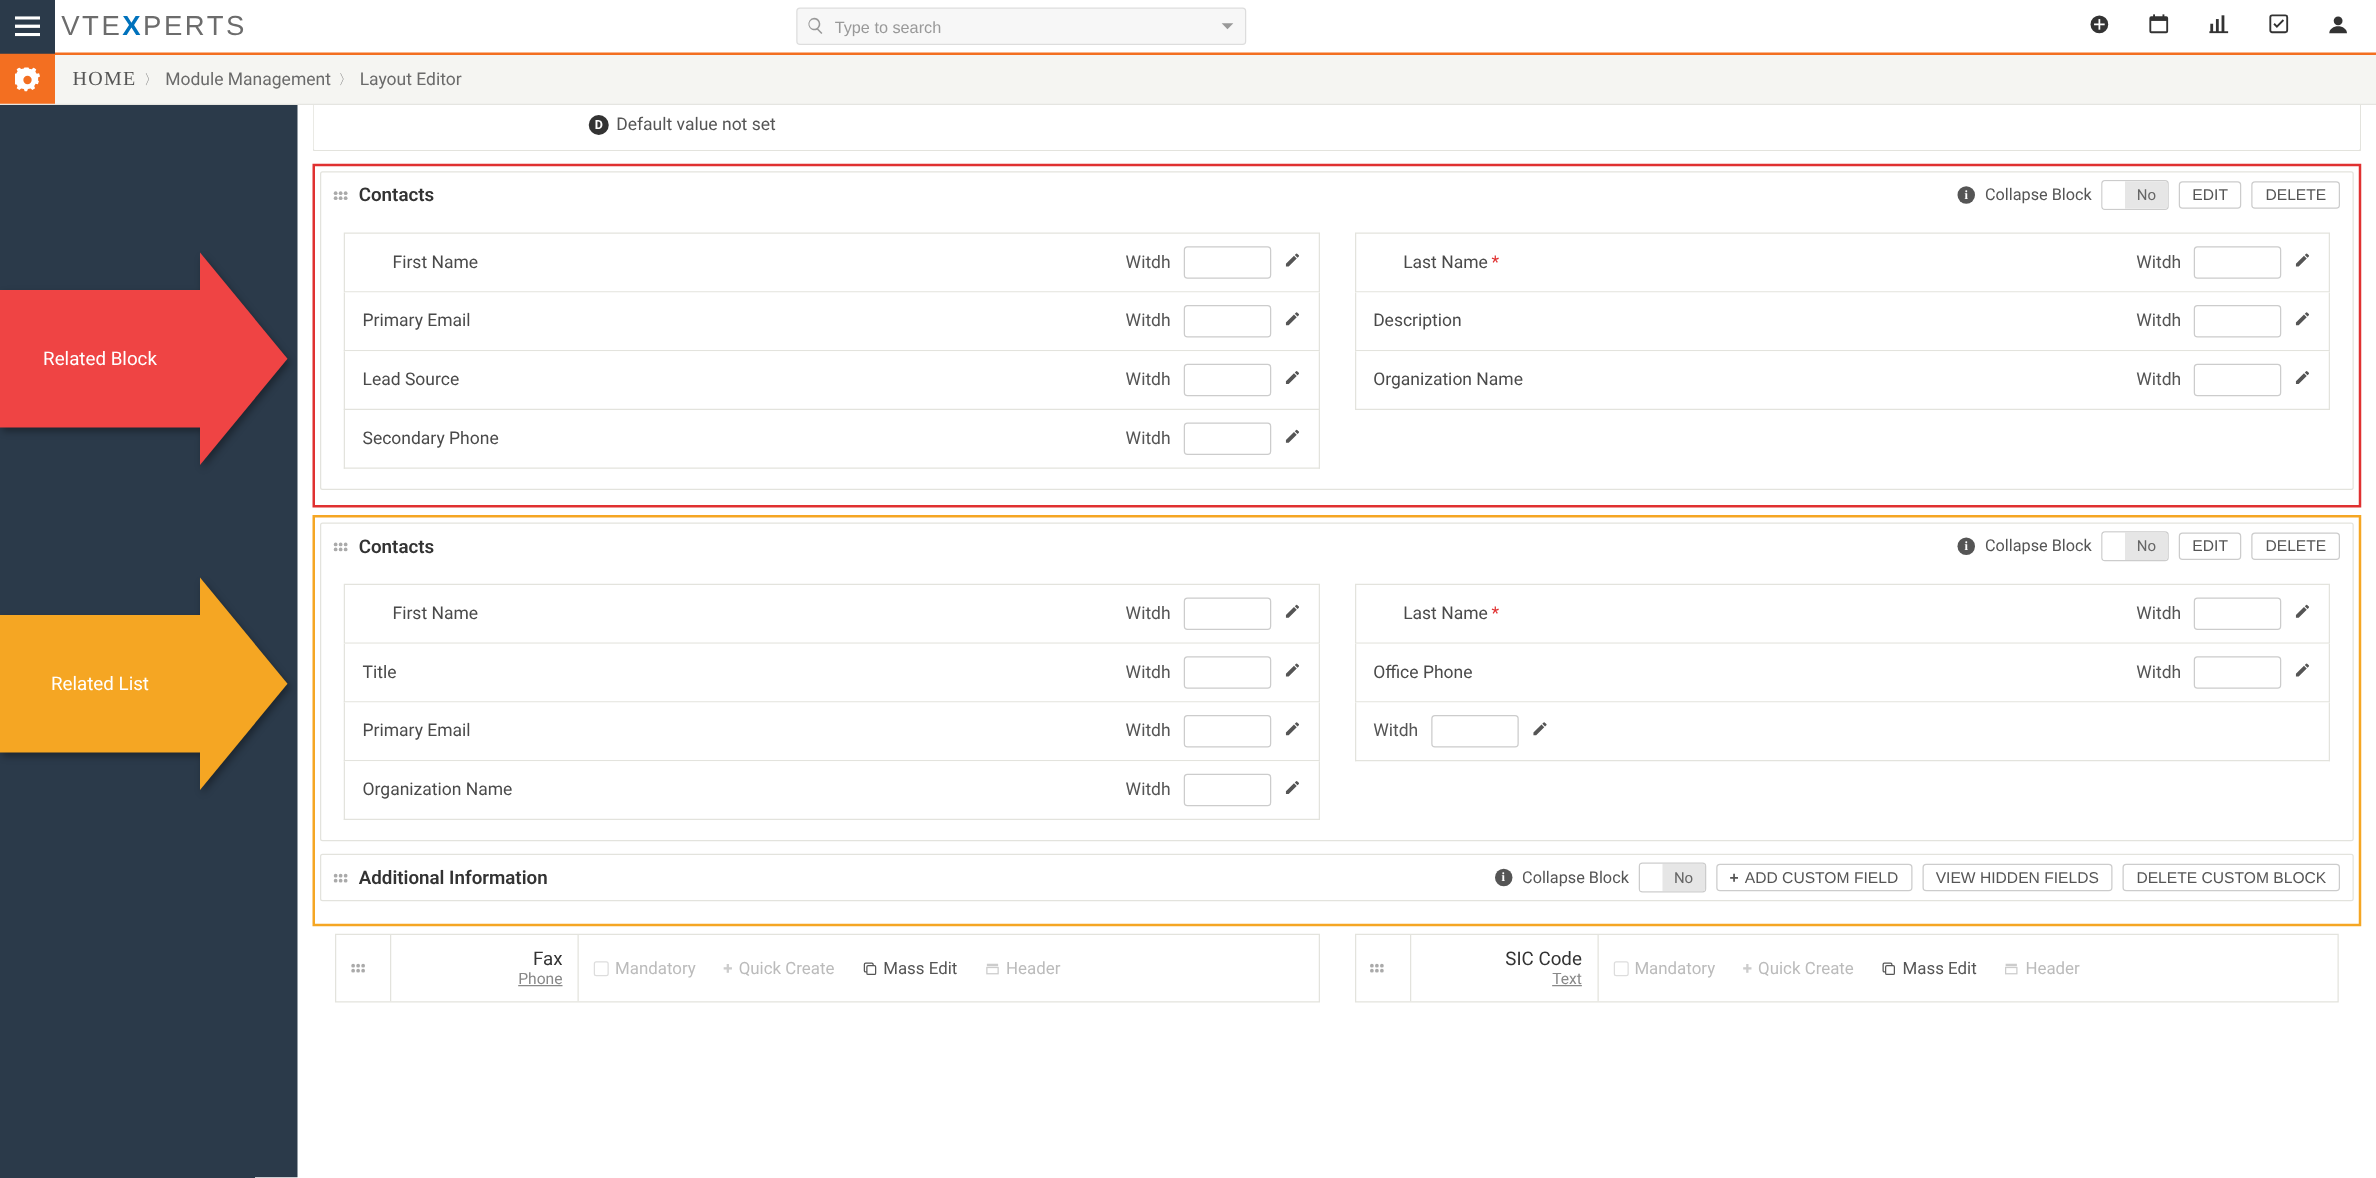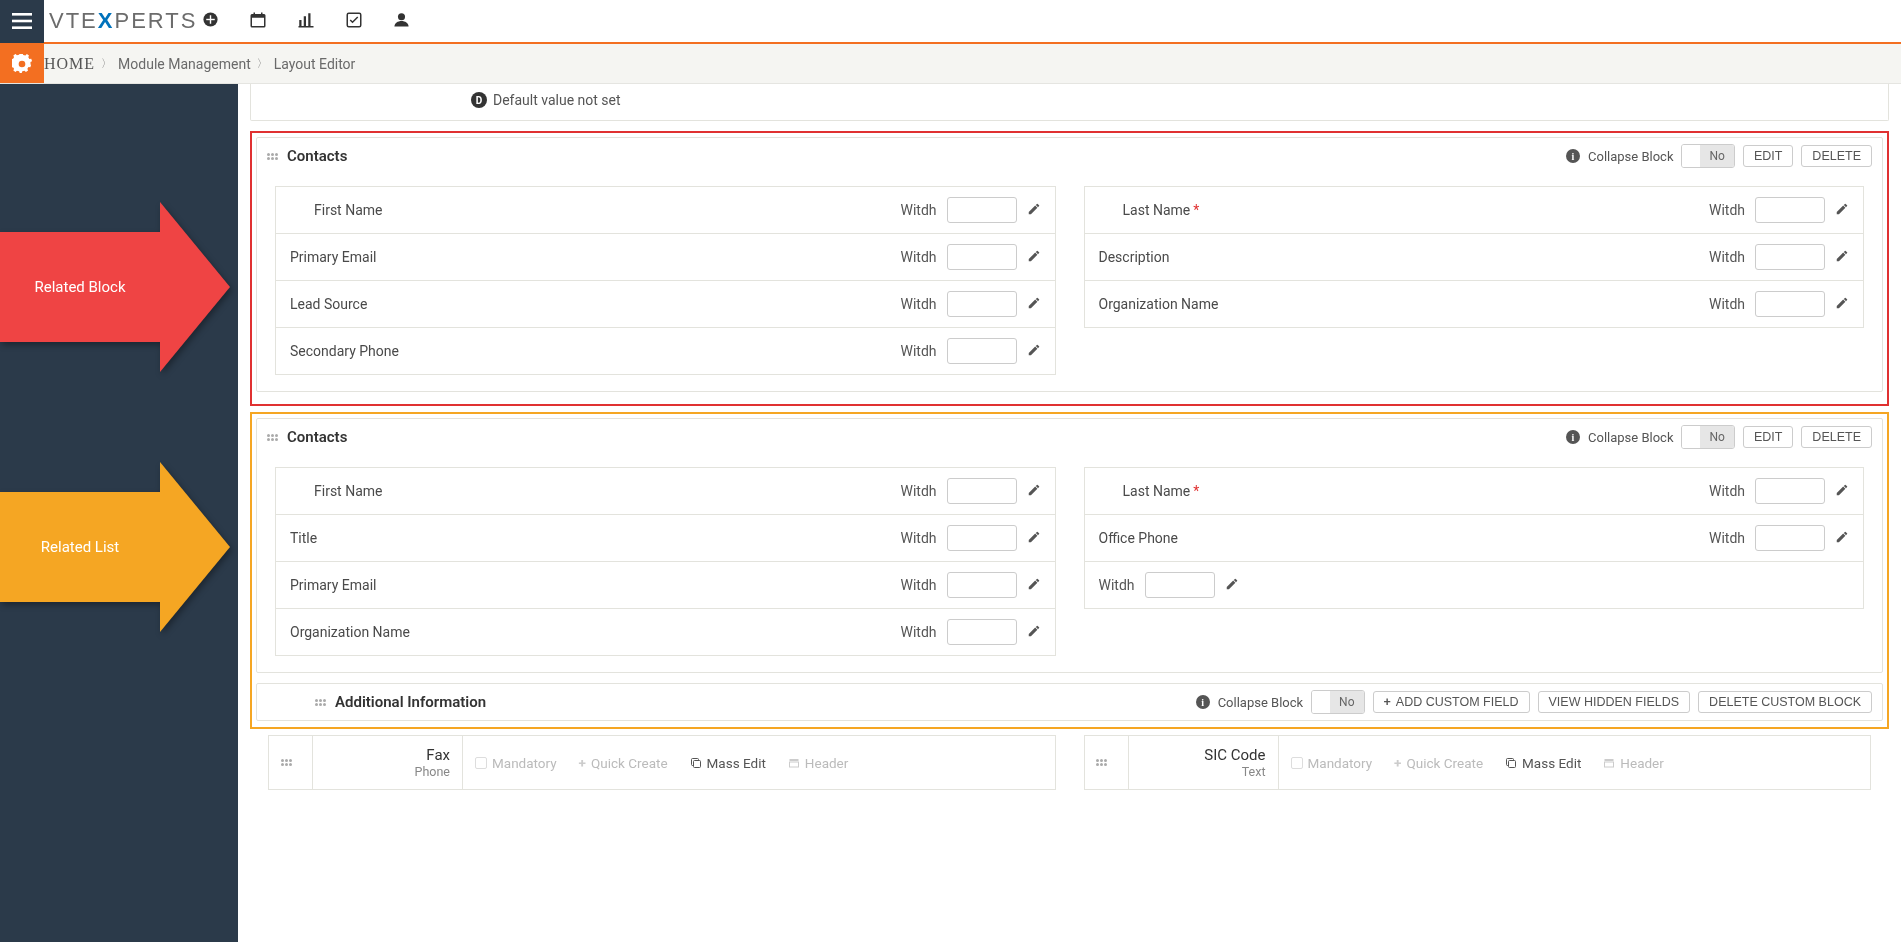--- a/index.html
+++ b/index.html
@@ -73,20 +73,21 @@
     border-bottom: 1px solid #e5e5e1;
   }
   .gearbox {
     width: 44px;
     background: #f36f21;
     display: flex; align-items: center; justify-content: center;
   }
   .gearbox svg { fill: #fff; }
   .crumbs {
     display: flex; align-items: center;
+    padding-left: 14px;
     font-size: 14px;
     color: #6a6a6a;
   }
   .crumbs .home { font-family: Georgia, serif; font-variant: small-caps; letter-spacing: 1px; color: #555; font-size: 16px; }
   .crumbs .sep { margin: 0 6px; font-size: 11px; color: #888; }
 
   
   .shell {
     display: flex;
     height: calc(100% - 84px);
@@ -234,41 +235,50 @@
   }
   .card .grip { width:44px;display:flex;align-items:center;justify-content:center;border-right:1px solid #e3e3dd;cursor:move;}
   .card .meta {
     width: 150px;
     border-right:1px solid #e3e3dd;
     padding:10px 12px;
     text-align:right;
     color:#555;
   }
   .card .meta .nm { font-size:15px; color:#333;}
-  .card .meta .tp { font-size:12.5px;color:#888;}
+  .card .meta .tp { font-size:12.5px;color:#888;text-decoration:underline;}
   .card .opts { flex:1; padding:8px 12px; display:flex; flex-wrap:wrap; gap:4px 22px; font-size:13.5px; color:#555;}
   .opts span { display:inline-flex;align-items:center;gap:5px;}
   .opts .dim { color:#bbb;}
   .ck  { width:12px;height:12px;border:1px solid #aaa;border-radius:2px;}
   .ck.dim{border-color:#ddd;}
   svg.sm{width:12px;height:12px;}
 </style>
 </head>
 <body>
 
 <div class="topbar">
   <div class="hamburger">
     <svg width="20" height="16" viewBox="0 0 20 16">
         <rect width="20" height="2.6"></rect>
         <rect y="6.7" width="20" height="2.6"></rect>
         <rect y="13.4" width="20" height="2.6"></rect>
       </svg>
   </div>
   <div class="logo">VTE<span class="x">X</span>PERTS</div>
 
+  <div class="searchbox">
+    <svg class="mag" width="15" height="15" viewBox="0 0 24 24">
+        <path d="M10 2a8 8 0 015.3 13.9l5.4 5.4-1.4 1.4-5.4-5.4A8 8 0 1110 2zm0 2a6 6 0 100 12 6 6 0 000-12z"></path>
+      </svg>
+    <input placeholder="Type to search" style="">
+    <svg class="caret" width="14" height="14" viewBox="0 0 24 24">
+        <path d="M12 16L4 8h16z"></path>
+      </svg>
+  </div>
 
   <div class="topicons">
     <span><svg width="17" height="17" viewBox="0 0 24 24">
           <circle cx="12" cy="12" r="10"></circle>
           <rect x="11" y="6" width="2" height="12" fill="#fff"></rect>
           <rect x="6" y="11" width="12" height="2" fill="#fff"></rect>
         </svg></span>
     <span><svg width="18" height="18" viewBox="0 0 24 24">
           <rect x="3" y="5" width="18" height="16" rx="1" fill="none" stroke="#333" stroke-width="2"></rect>
           <rect x="3" y="5" width="18" height="4"></rect>
@@ -499,21 +509,21 @@
     <span class="widl">Witdh</span>
     <input class="w" style="">
     <span class="pencil"><svg width="14" height="14" viewBox="0 0 24 24">
                     <path d="M3 17.25V21h3.75L17.8 9.94l-3.75-3.75L3 17.25zM20.7 7.04a1 1 0 000-1.41l-2.34-2.34a1 1 0 00-1.41 0l-1.83 1.83 3.75 3.75 1.83-1.83z"></path>
                   </svg></span>
   </div>
             </div>
           </div>
       </div>
 
-      <div class="block" style="margin-bottom:4px;padding-left:48px;">
+      <div class="block" style="margin-bottom:16px;">
         <div class="block-head">
           <span class="drag">
               <i></i>
               <i></i>
               <i></i>
               <i></i>
               <i></i>
               <i></i>
             </span>
           <span class="block-title">Additional Information</span>

